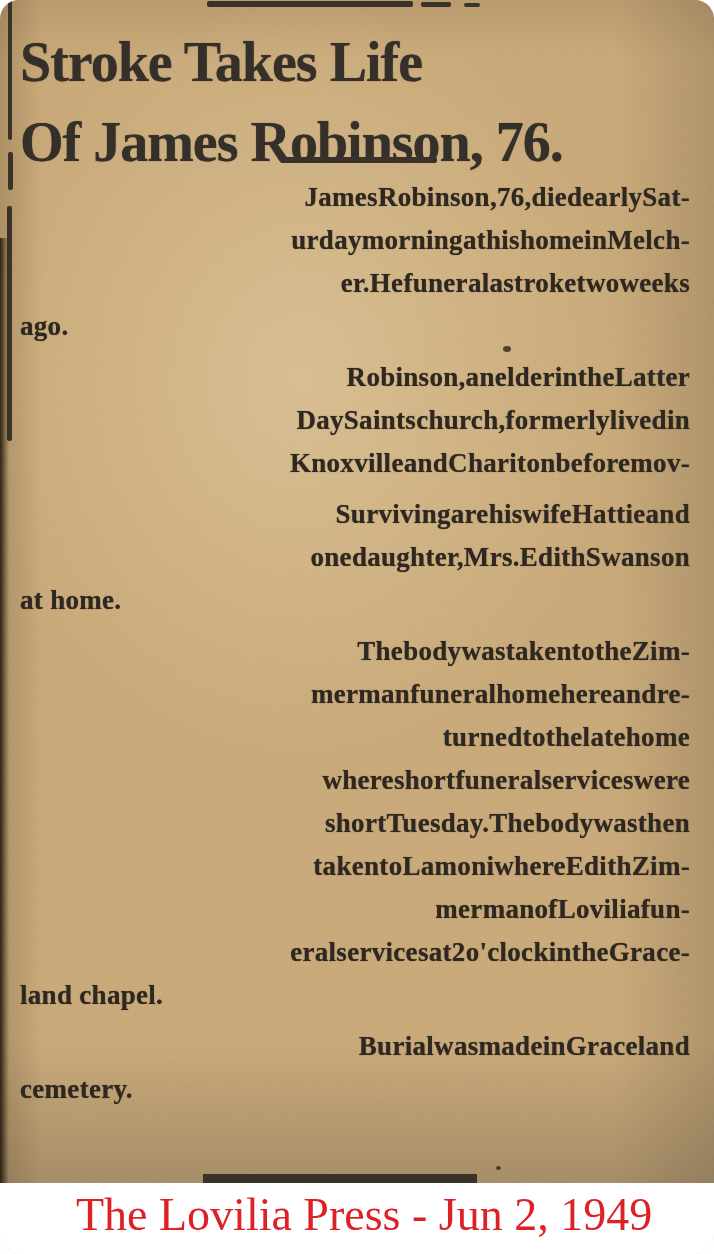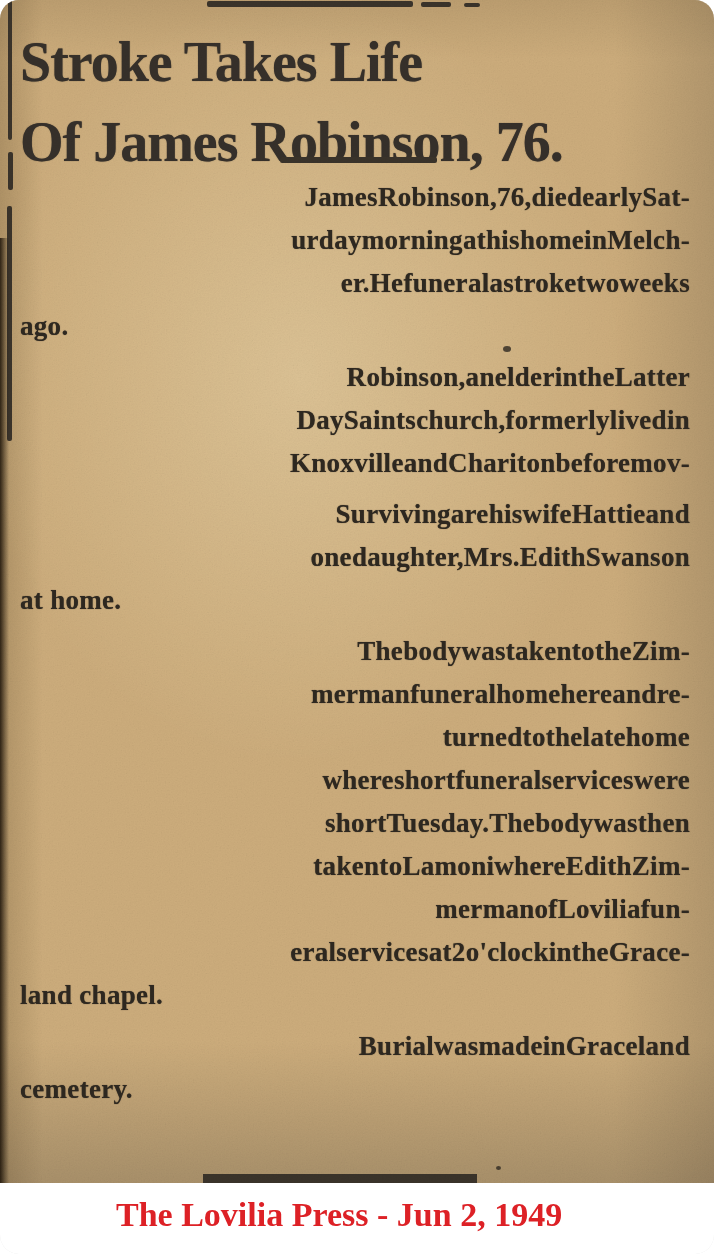--- a/index.html
+++ b/index.html
@@ -60,24 +60,23 @@
   .line{height:43px;white-space:nowrap;}
   .line.j{display:flex;justify-content:flex-end;}
   .line.indent{padding-left:40px;}
   
   #caption-band{
     position:absolute;left:0;top:1183px;width:714px;height:71px;
     background:var(--caption-bg,#ffffff);
   }
   #source-caption{
     position:absolute;left:76px;top:1193px;
-    font-size:34px;font-weight:700;line-height:44px;
+    font-size:46px;font-weight:400;line-height:44px;
     color:var(--caption-red,#dd2126);
     white-space:nowrap;
-    margin-left:40px;
   }
 </style>
 </head>
 <body>
 
 <div id="page">
   <div id="clipping">
 
     <div class="rule" id="top-rule"></div>
     <div class="rule" id="top-rule-dash1"></div>

